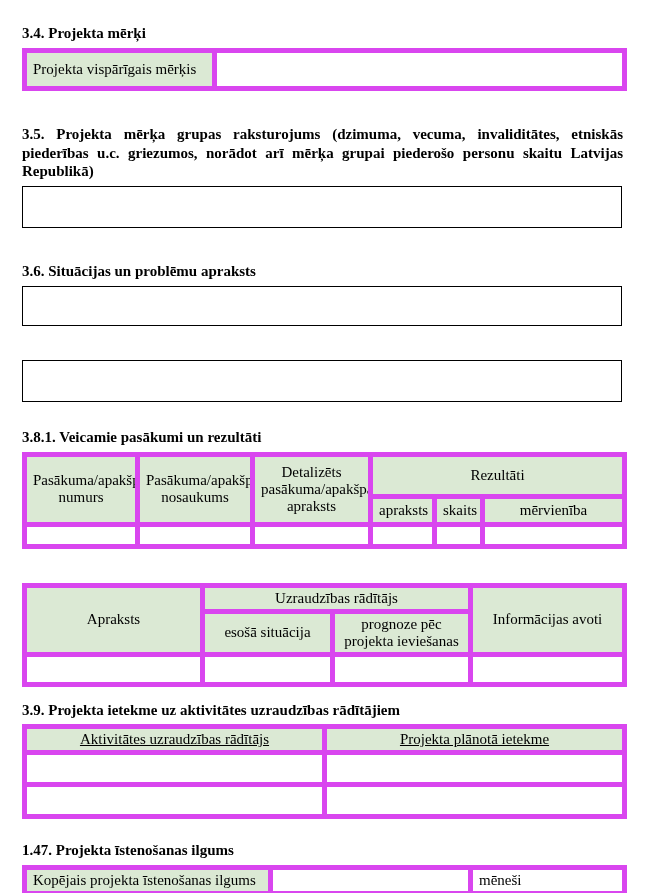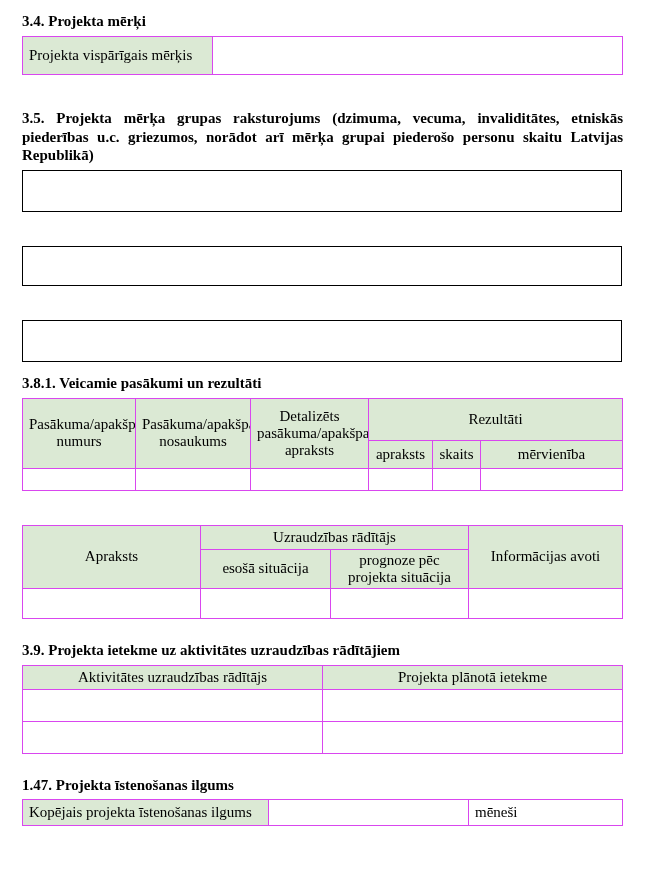--- a/index.html
+++ b/index.html
@@ -12,28 +12,28 @@
   }
   .page { padding: 8px 22px 12px 22px; }
   .heading {
     font-weight: bold;
     font-size: 15px;
     line-height: 1.25;
     margin: 0 0 5px 0;
   }
   .heading.justify { text-align: justify; }
   .sec { margin-top: 34px; }
-  .sec.first { margin-top: 4px; }
+  .sec.first { margin-top: 16px; }
   table {
     border-collapse: collapse;
     width: 600px;
     table-layout: fixed;
   }
   td {
-    border: 1px solid #d946ef;
+    border: 5px solid #d946ef;
     padding: 2px 6px;
     vertical-align: middle;
     font-weight: normal;
     overflow: hidden;
   }
   .green { background: #dbe9d4; }
   .center { text-align: center; }
   .fillbox {
     border: 1px solid #000;
     width: 600px;
@@ -41,21 +41,21 @@
     background: #fff;
   }
   .fillbox.h40 { height: 40px; }
   .t34 td { height: 38px; }
   .t381 .rez-cell { height: 42px; }
   .t381 .sub td { height: 28px; }
   .t381 .data td { height: 22px; }
   .t382 .top td { height: 24px; }
   .t382 .sub td { height: 38px; }
   .t382 .data td { height: 30px; }
-  .t39 .head td { height: 24px; }
+  .t39 .head td { height: 24px; text-decoration: underline; }
   .t39 .data td { height: 32px; }
   .t310 td { height: 26px; }
 </style>
 </head>
 <body>
 
 <div class="page">
 
   <div class="sec first">
     <div class="heading">3.4. Projekta mērķi</div>
@@ -72,29 +72,30 @@
     </tbody>
       </table>
   </div>
 
   <div class="sec">
     <div class="heading justify">3.5. Projekta mērķa grupas raksturojums (dzimuma, vecuma, invaliditātes, etniskās piederības u.c. griezumos, norādot arī mērķa grupai piederošo personu skaitu Latvijas Republikā)</div>
     <div class="fillbox"></div>
   </div>
 
   <div class="sec">
+    <div class="heading">3.6. Situācijas un problēmu apraksts</div>
     <div class="fillbox h40"></div>
   </div>
 
   <div class="sec">
     <div class="fillbox"></div>
   </div>
 
 
-  <div class="sec" style="margin-top:12px;">
+  <div class="sec" style="margin-top:26px;">
     <div class="heading">3.8.1. Veicamie pasākumi un rezultāti</div>
     <table class="t381">
       <colgroup>
         <col style="width:113px">
           <col style="width:115px">
           <col style="width:118px">
         <col style="width:64px">
           <col style="width:48px">
           <col style="width:142px">
       </colgroup>
@@ -131,33 +132,33 @@
           <col style="width:154px">
       </colgroup>
       <tbody>
           <tr class="top">
         <td class="green center" rowspan="2">Apraksts</td>
         <td class="green center" colspan="2">Uzraudzības rādītājs</td>
         <td class="green center" rowspan="2">Informācijas avoti</td>
       </tr>
       <tr class="sub">
         <td class="green center">esošā situācija</td>
-        <td class="green center">prognoze pēc projekta situācija</td>
+        <td class="green center">prognoze pēc projekta ieviešanas</td>
       </tr>
       <tr class="data">
         <td></td>
         <td></td>
         <td></td>
         <td></td>
       </tr>
     </tbody>
       </table>
   </div>
 
-  <div class="sec" style="margin-top:22px;">
+  <div class="sec" style="margin-top:14px;">
     <div class="heading">3.9. Projekta ietekme uz aktivitātes uzraudzības rādītājiem</div>
     <table class="t39">
       <colgroup>
           <col style="width:300px">
           <col style="width:300px">
         </colgroup>
       <tbody>
           <tr class="head">
         <td class="green center">Aktivitātes uzraudzības rādītājs</td>
         <td class="green center">Projekta plānotā ietekme</td>

